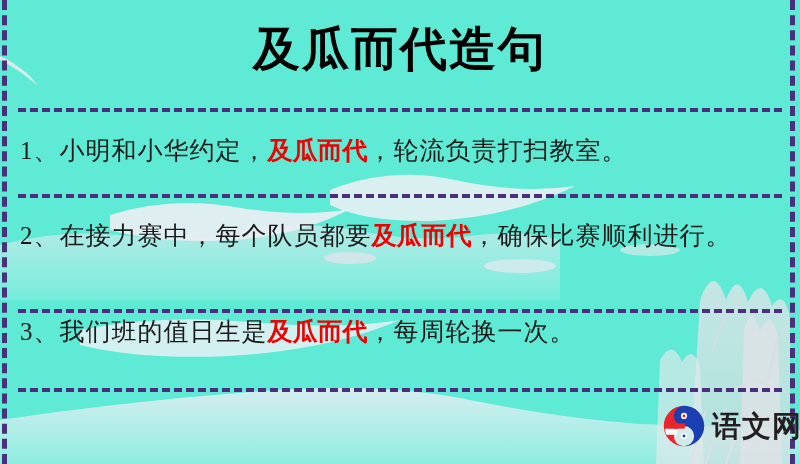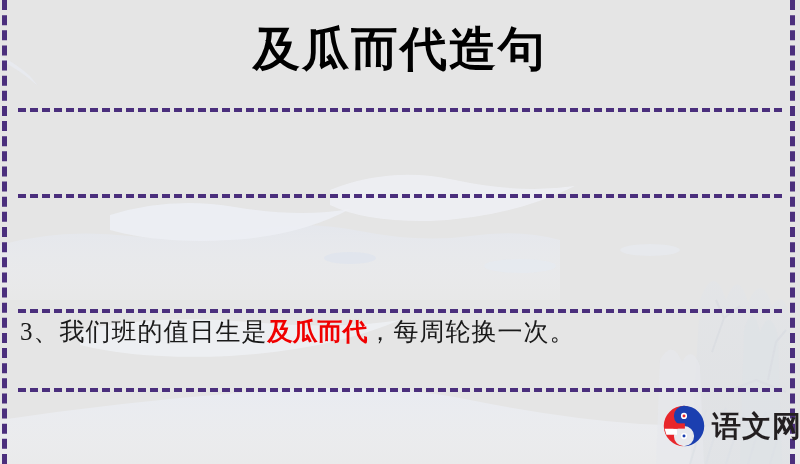--- a/index.html
+++ b/index.html
@@ -11,21 +11,21 @@
     height: 464px;
     background: #ffffff;
     font-family: "Liberation Serif", "DejaVu Serif", serif;
     overflow: hidden;
   }
 
   #page {
     position: relative;
     width: 800px;
     height: 464px;
-    background: #e5e5e5;
+    background: #5eead4;
     box-sizing: border-box;
     overflow: hidden;
   }
 
   
   .bg-layer {
     position: absolute;
     pointer-events: none;
     z-index: 0;
   }
@@ -172,21 +172,27 @@
   <div id="side-border-left" class="side-border"></div>
   <div id="side-border-right" class="side-border"></div>
 
   <div id="title">及瓜而代造句</div>
 
   <div class="divider" style="top:108px"></div>
   <div class="divider" style="top:194px"></div>
   <div class="divider" style="top:309px"></div>
   <div class="divider" style="top:388px"></div>
 
-
+  <div id="sentence-1" class="sentence">
+    <span class="num">1、</span><span>小明和小华约定，</span><span class="idiom">及瓜而代</span><span>，轮流负责打扫教室。</span>
+  </div>
+
+  <div id="sentence-2" class="sentence">
+    <span class="num">2、</span><span>在接力赛中，每个队员都要</span><span class="idiom">及瓜而代</span><span>，确保比赛顺利进行。</span>
+  </div>
 
   <div id="sentence-3" class="sentence">
     <span class="num">3、</span><span>我们班的值日生是</span><span class="idiom">及瓜而代</span><span>，每周轮换一次。</span>
   </div>
 
   <div id="brand">
     <svg id="brand-mark" viewBox="0 0 100 100" xmlns="http://www.w3.org/2000/svg">
 
       <path d="M50 4 A46 46 0 0 0 4 50 A46 46 0 0 0 50 96 A23 23 0 0 1 50 50 A23 23 0 0 0 50 4 Z" fill="#e8262b"></path>
 

